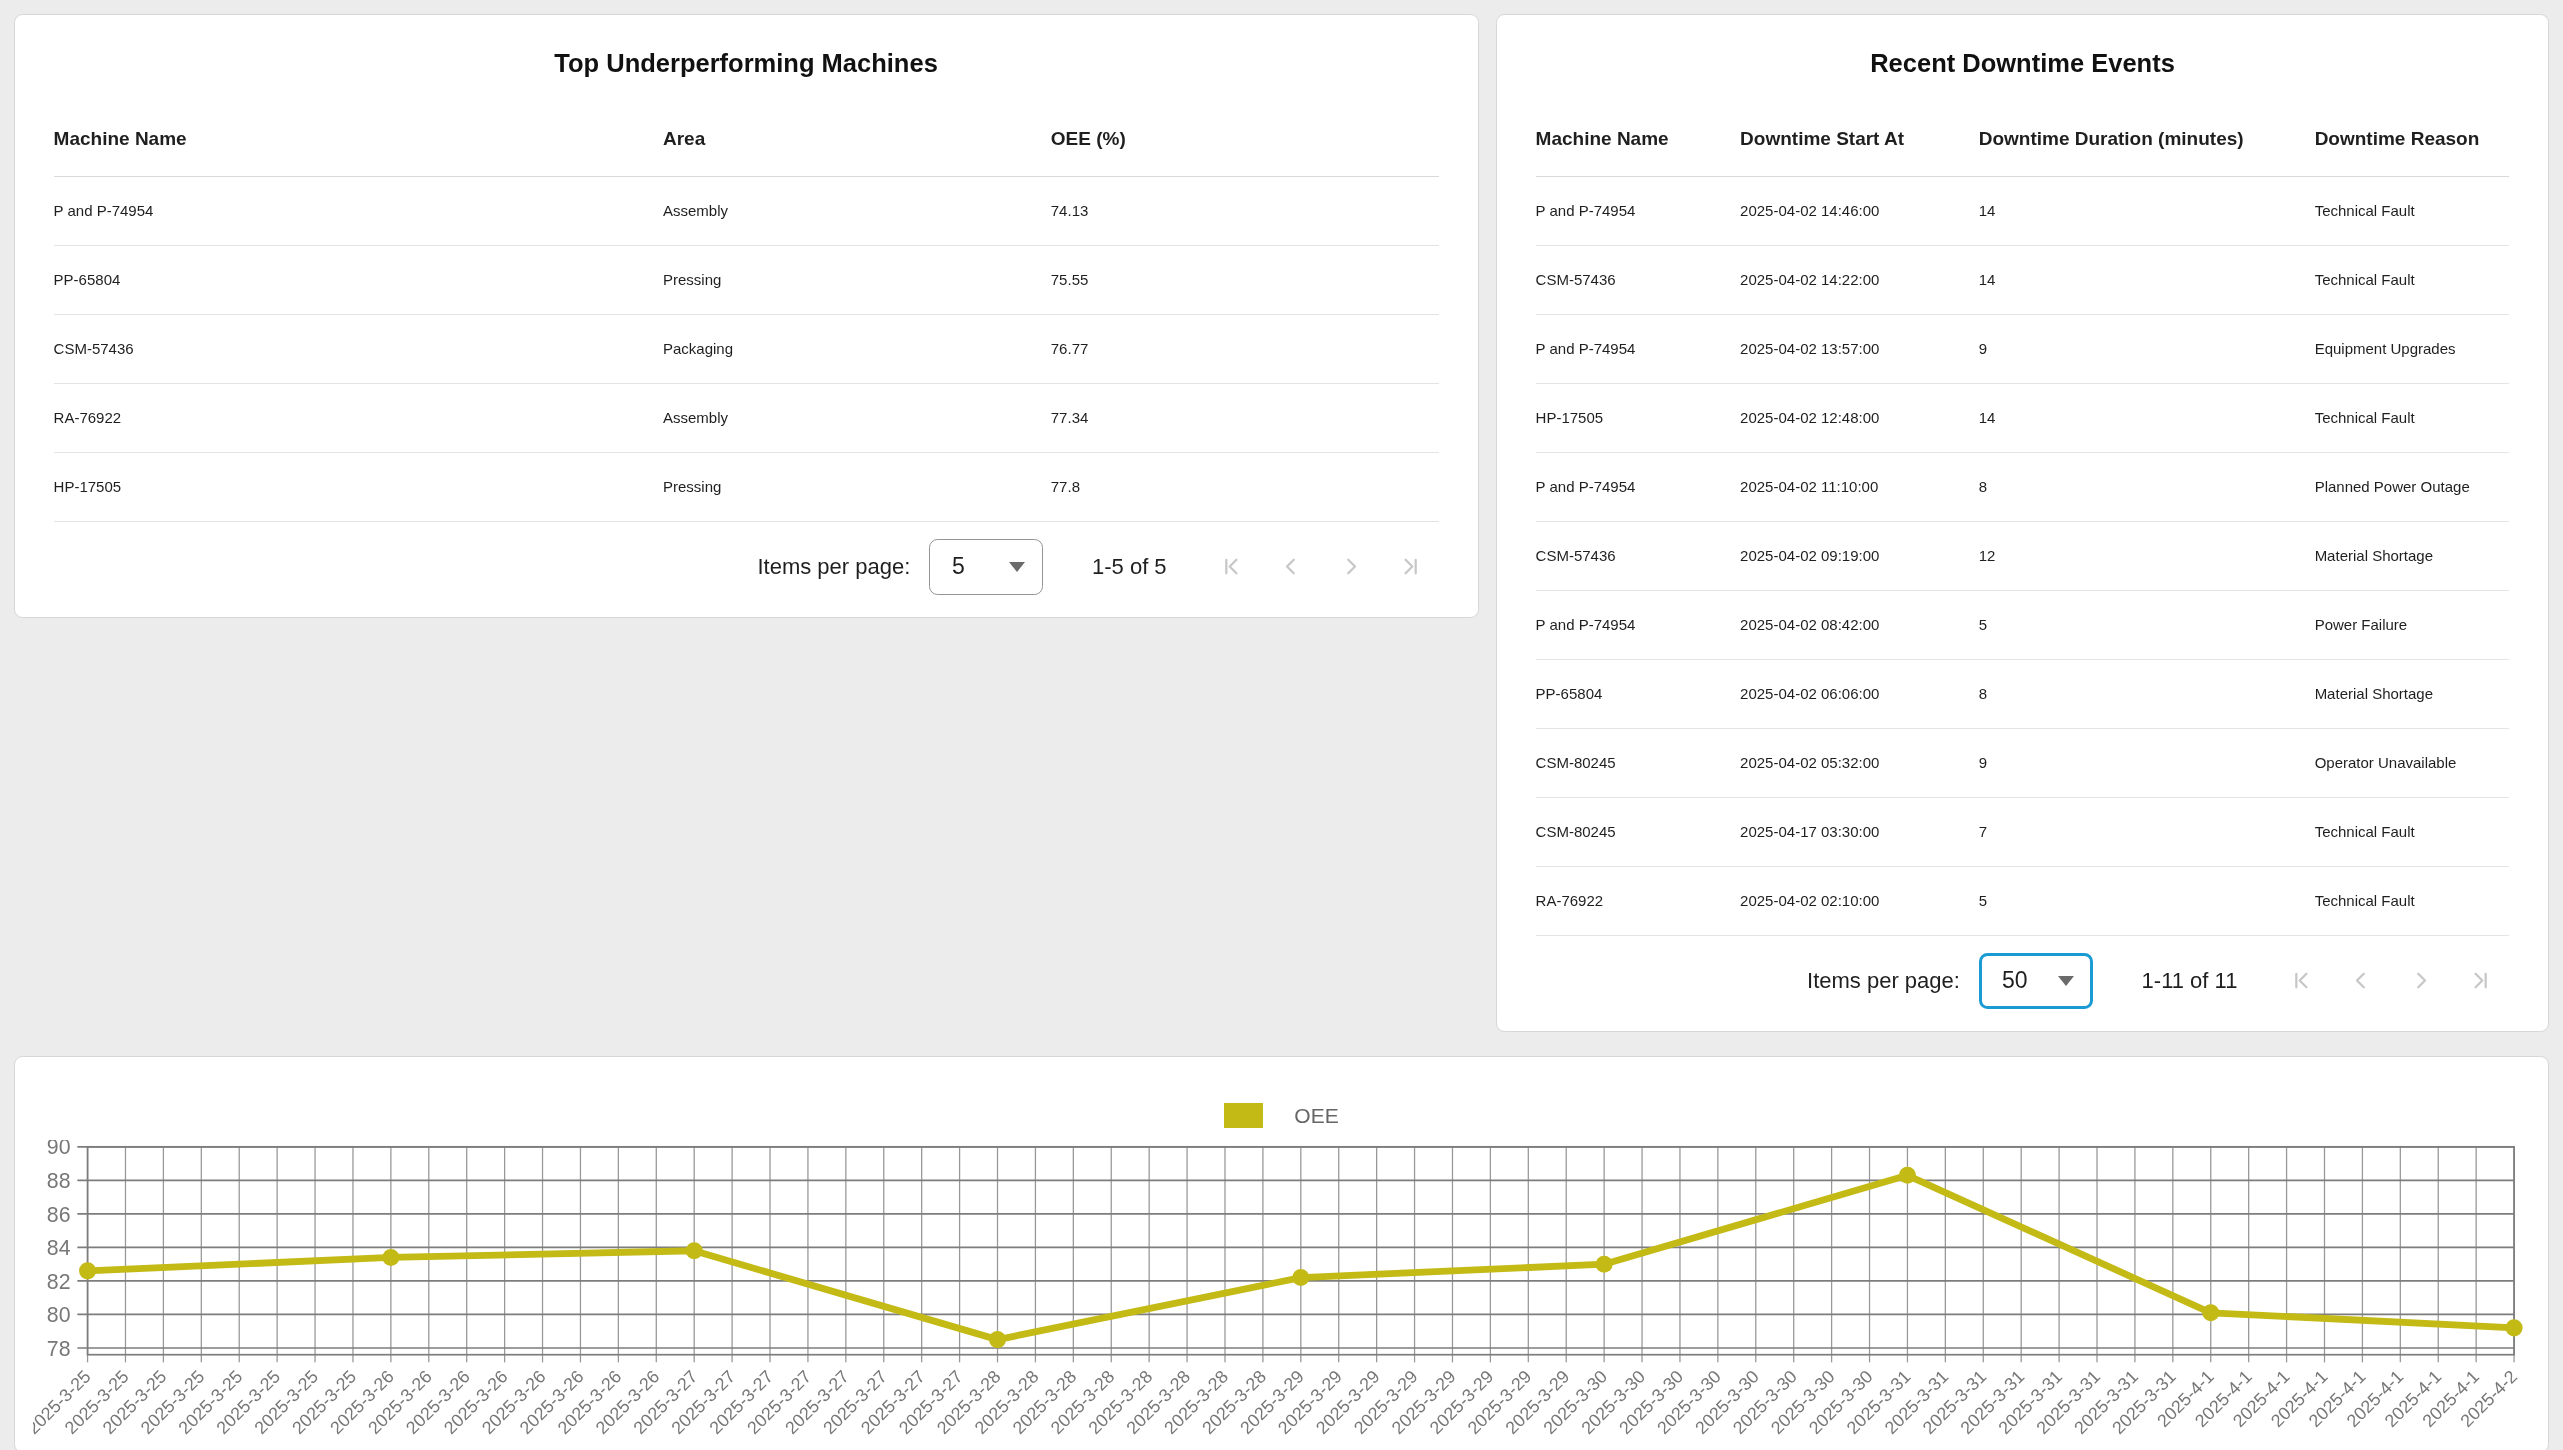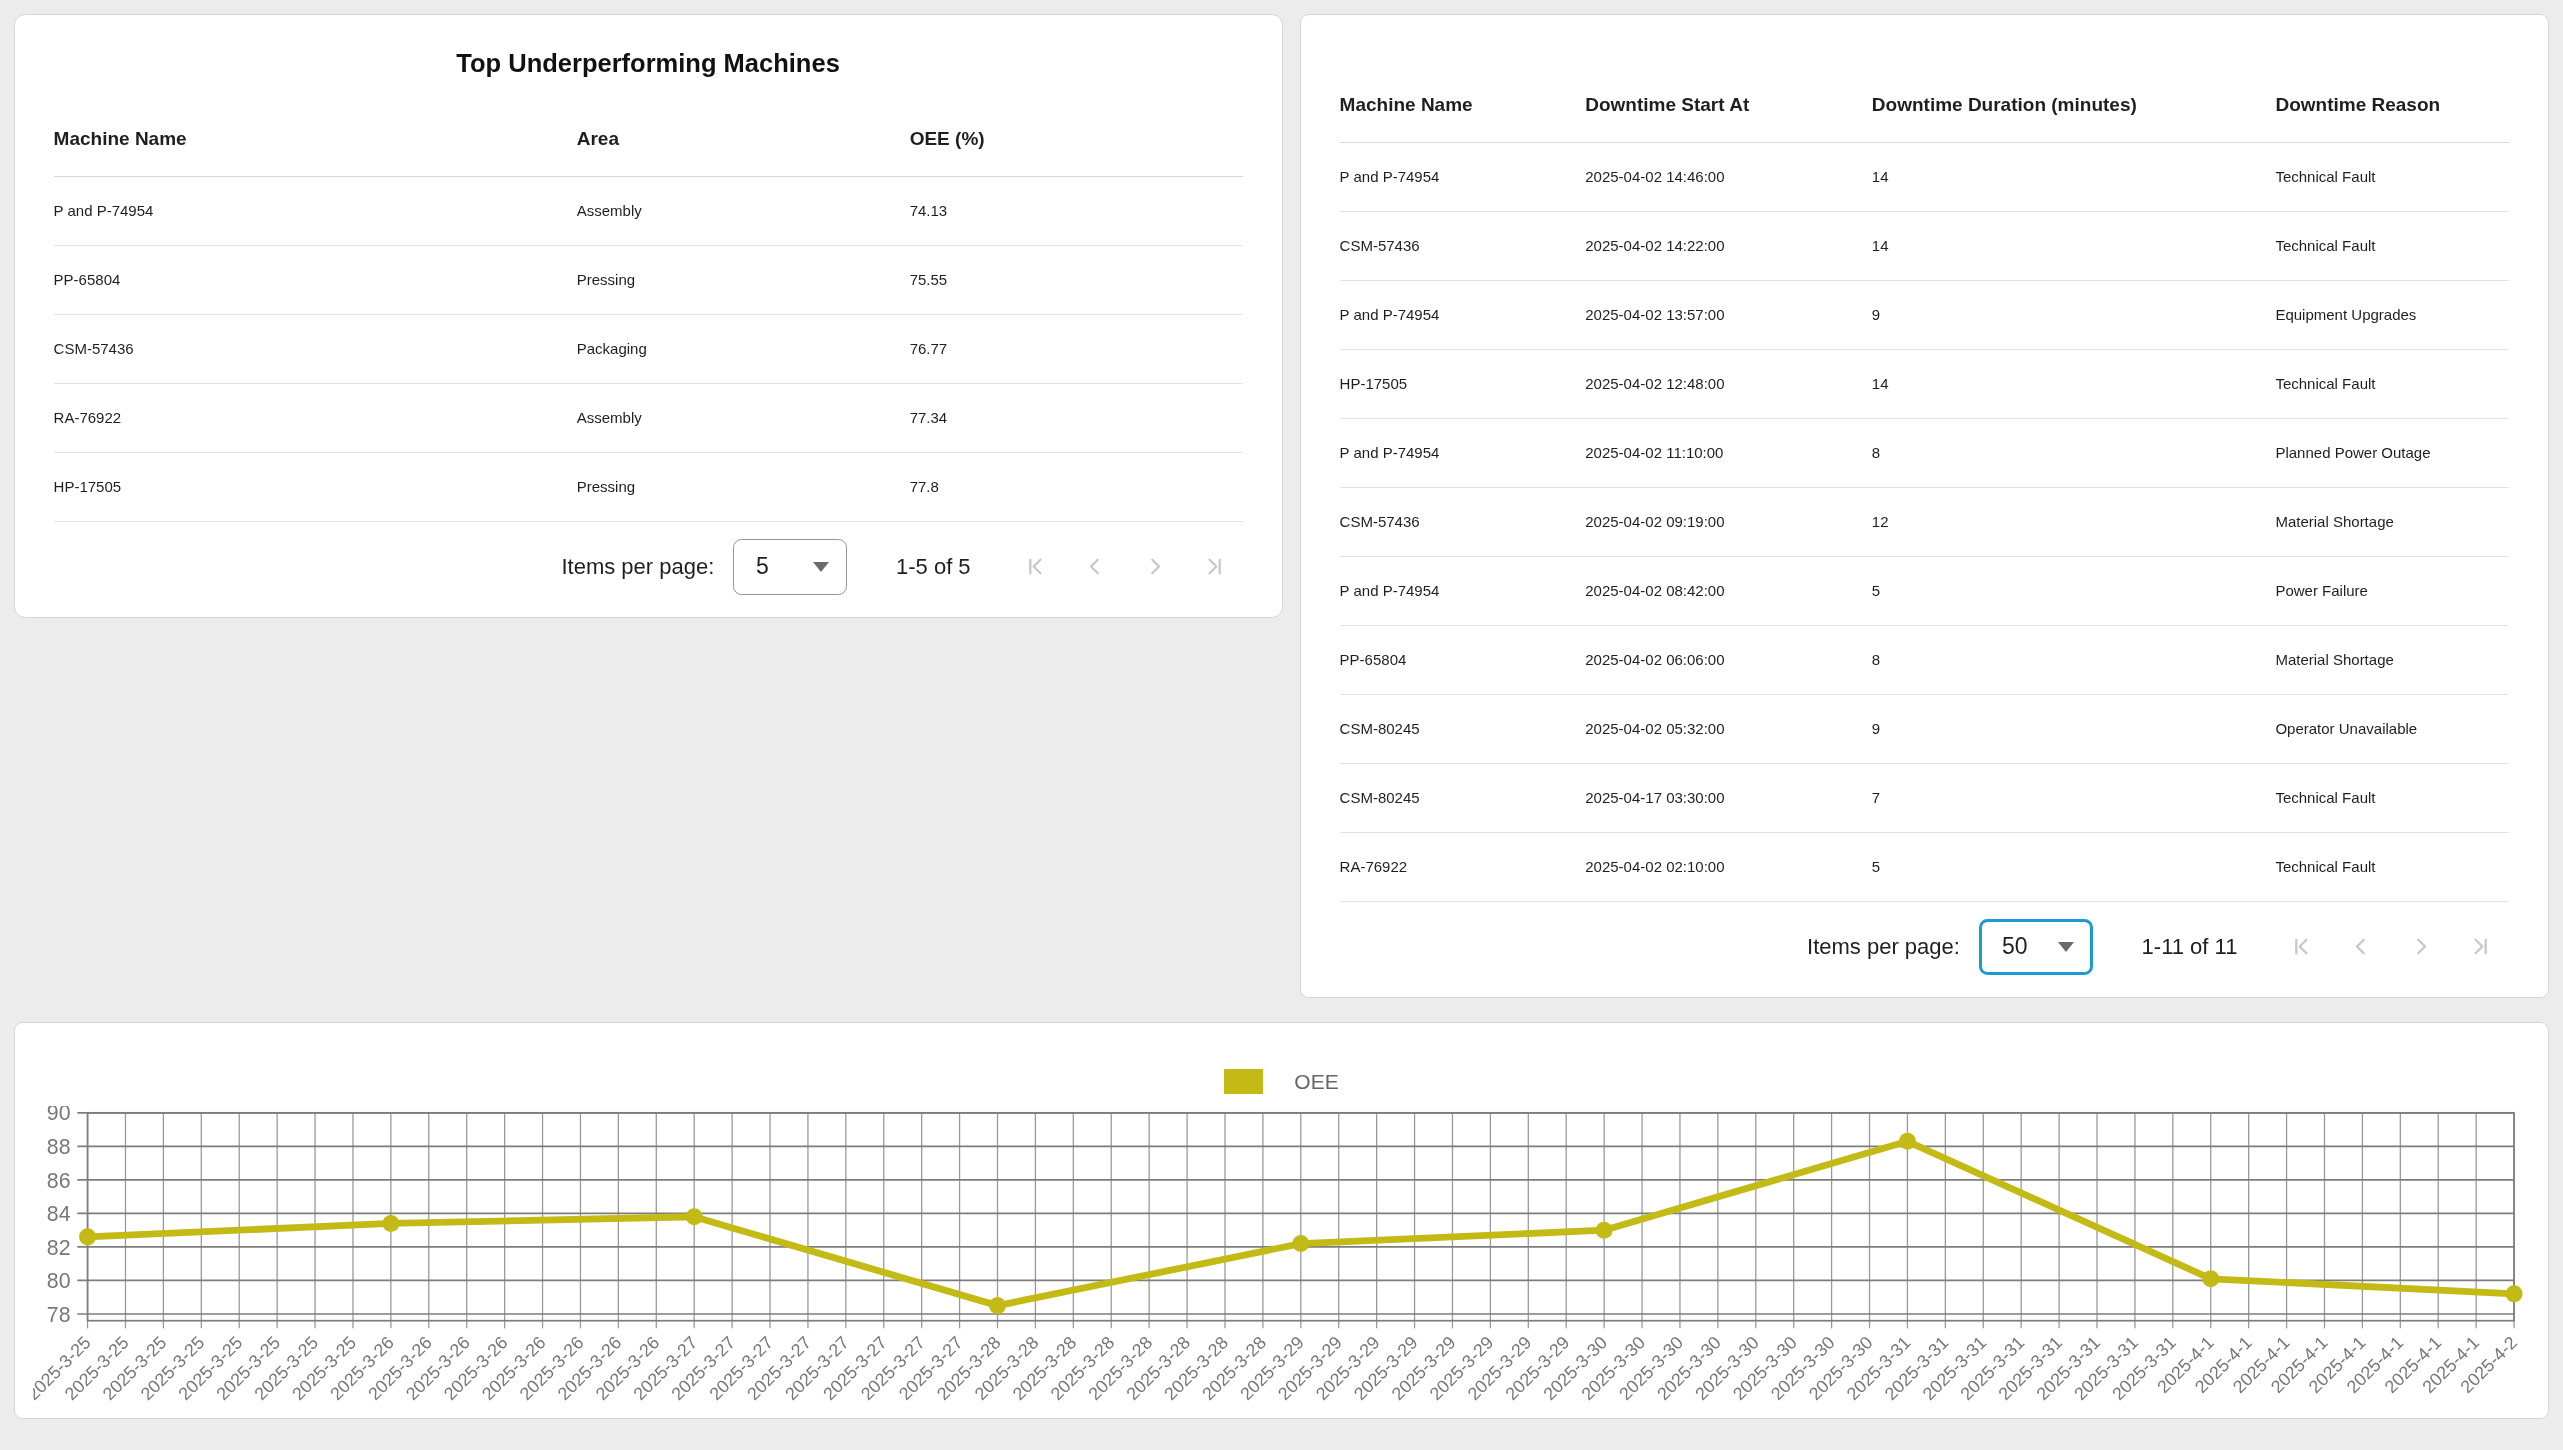--- a/index.html
+++ b/index.html
@@ -11,21 +11,21 @@
     width: 2563px;
   }
   .page { width: 2563px; padding: 13.6px; }
   .top-row { display: flex; gap: 17px; align-items: flex-start; }
   .card {
     background: #ffffff;
     border: 1.7px solid #d6d6d6;
     border-radius: 8.5px;
   }
   .table-card { padding: 29px 39px 5.1px 39px; }
-  .card-underperforming { width: 1269px; border-radius: 11px; }
+  .card-underperforming { width: 1465px; }
   .card-downtime { flex: 1; }
   .card-title {
     font-size: 25.5px;
     font-weight: bold;
     text-align: center;
     color: #111111;
     margin: 5.1px 0 0 0;
   }
   .tbl { margin-top: 37px; }
   .tbl-head {
@@ -177,20 +177,21 @@
             <svg viewBox="0 0 24 24" fill="none" stroke="#c7c7c7" stroke-width="2" stroke-linecap="round" stroke-linejoin="round">
                 <polyline points="8.5,6 14.5,12 8.5,18"></polyline>
                 <line x1="17.5" y1="6" x2="17.5" y2="18"></line>
               </svg>
           </button>
         </div>
       </div>
     </section>
 
     <section class="card table-card card-downtime">
+      <h2 class="card-title">Recent Downtime Events</h2>
       <div class="tbl">
         <div class="tbl-head cols-down">
           <div class="cell">Machine Name</div>
           <div class="cell">Downtime Start At</div>
           <div class="cell">Downtime Duration (minutes)</div>
           <div class="cell">Downtime Reason</div>
         </div>
         <div>
 
             <div class="tbl-row cols-down">

